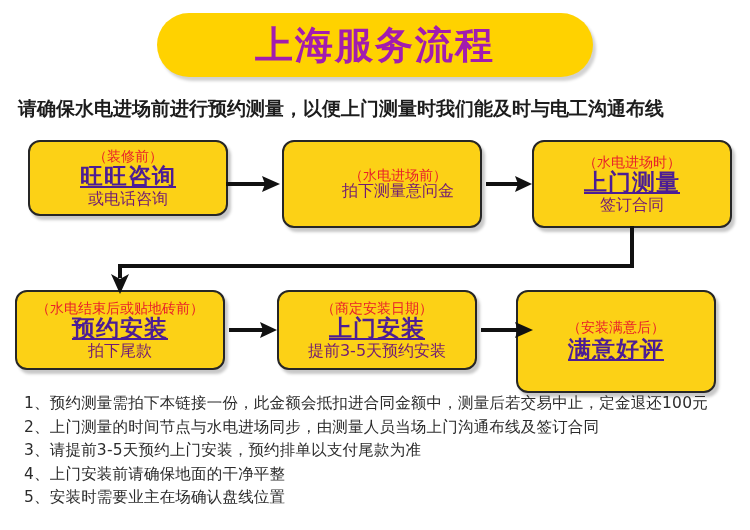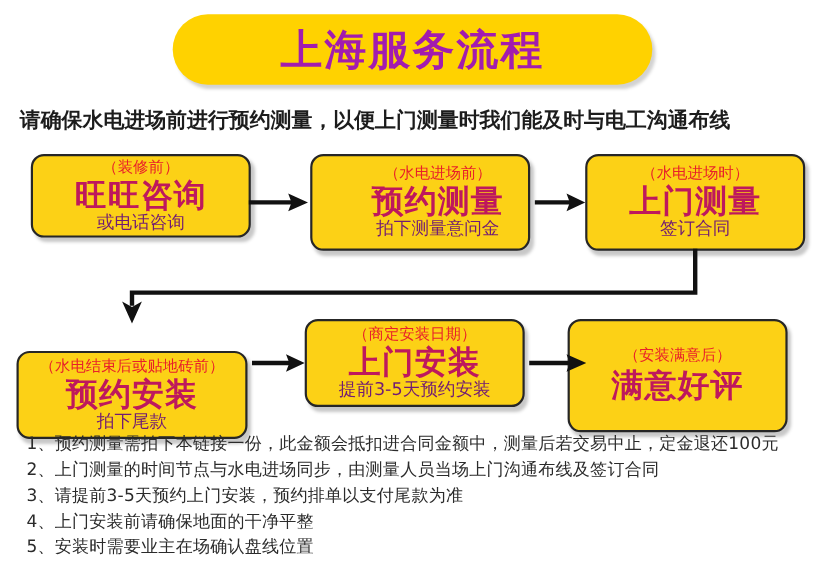--- a/index.html
+++ b/index.html
@@ -66,41 +66,42 @@
     justify-content: center;
     overflow: hidden;
   }
   .flow-box .bx-note {
     font-size: 14px;
     color: #E8202A;
     line-height: 1.05;
     white-space: nowrap;
   }
   .flow-box .bx-title {
-    font-size: 29px;
+    font-size: 23px;
     font-weight: bold;
-    color: #be185d;
+    color: #4c1d95;
     line-height: 1.18;
     letter-spacing: 1px;
     white-space: nowrap;
+    text-decoration: underline;
   }
   .flow-box .bx-sub {
     font-size: 16px;
     color: #701a75;
     line-height: 1.05;
     white-space: nowrap;
   }
   .flow-box.no-sub .bx-title { margin-top: 2px; }
 
   
   #box-1 { left: 28px;  top: 140px; width: 200px; height: 76px; }
   #box-2 { left: 282px; top: 140px; width: 200px; height: 88px; padding-left: 32px; }
   #box-3 { left: 532px; top: 140px; width: 200px; height: 88px; }
   
-  #box-4 { left: 15px;  top: 290px; width: 210px; height: 80px; margin-top: 29px; }
+  #box-4 { left: 15px;  top: 290px; width: 210px; height: 80px; }
   #box-5 { left: 277px; top: 290px; width: 200px; height: 80px; text-align: center; }
   #box-6 { left: 516px; top: 290px; width: 200px; height: 103px; }
 
   
   .arrow-h {
     position: absolute;
     height: 24px;
     display: block;
   }
   #arrow-1-2 { left: 226px; top: 172px; width: 54px; }
@@ -142,21 +143,20 @@
 <div id="subtitle">请确保水电进场前进行预约测量，以便上门测量时我们能及时与电工沟通布线</div>
 
 <div class="flow-box" id="box-1">
   <span class="bx-note">（装修前）</span>
   <span class="bx-title">旺旺咨询</span>
   <span class="bx-sub">或电话咨询</span>
 </div>
 
 <div class="flow-box" id="box-2">
   <span class="bx-note">（水电进场前）</span>
-  <span class="bx-title">预约测量</span>
   <span class="bx-sub">拍下测量意问金</span>
 </div>
 
 <div class="flow-box" id="box-3">
   <span class="bx-note">（水电进场时）</span>
   <span class="bx-title">上门测量</span>
   <span class="bx-sub">签订合同</span>
 </div>
 
 <div class="flow-box" id="box-4">

